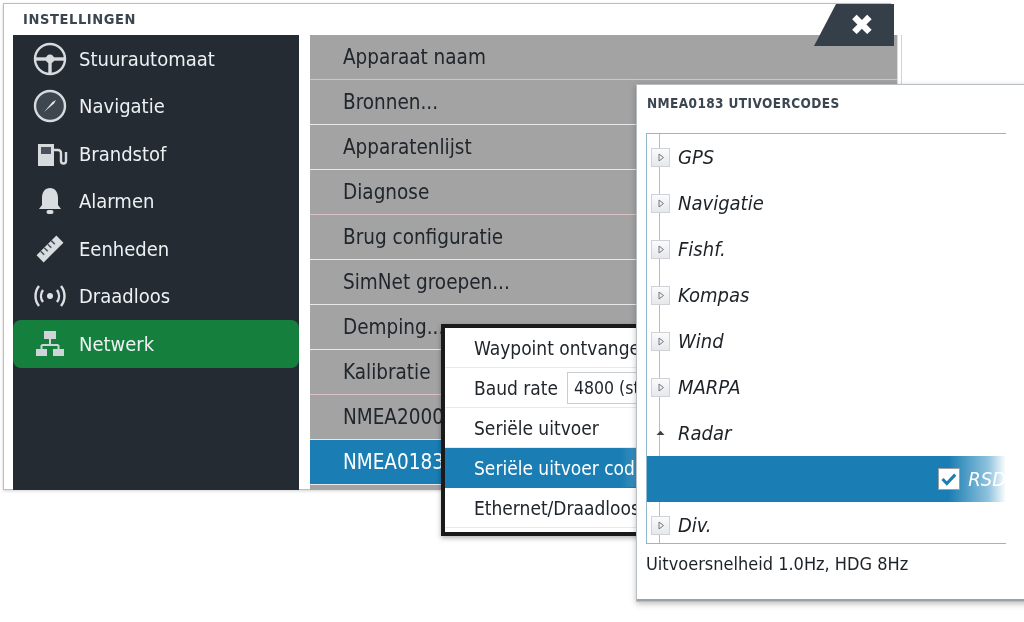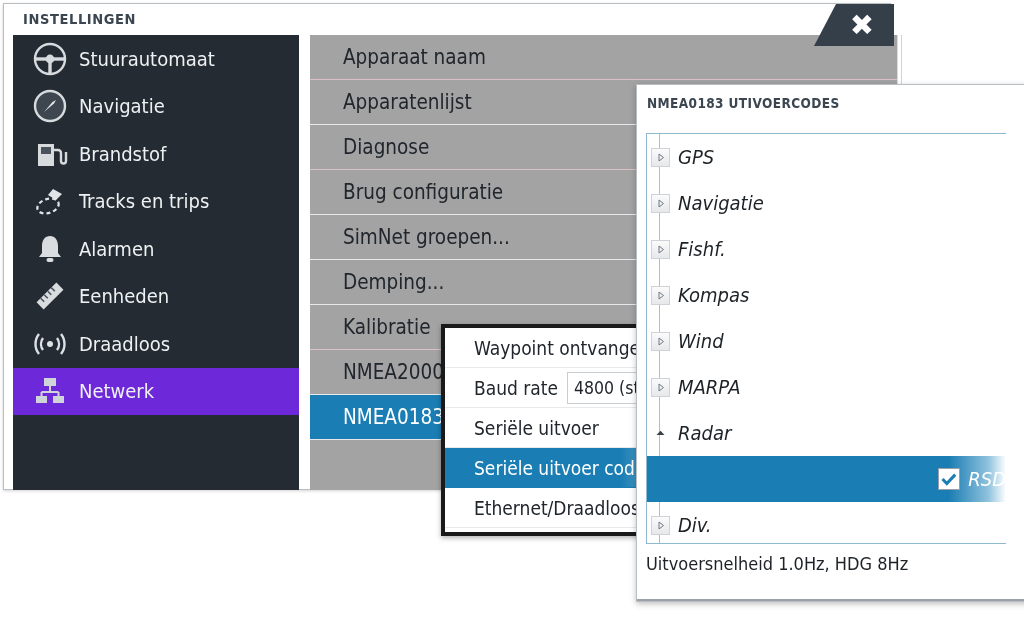--- a/index.html
+++ b/index.html
@@ -46,21 +46,21 @@
 
   
   .sidebar{
     position:absolute;left:9px;top:31px;width:286px;height:455px;
     background:#252b32;overflow:hidden;
   }
   .side-item{
     position:relative;height:47.5px;display:flex;align-items:center;
     padding-left:14px;box-sizing:border-box;cursor:pointer;
   }
-  .side-item.active{background:#6d28d9;}
+  .side-item.active{background:#15803d;border-radius:8px;}
   .side-ico{
     width:46px;min-width:46px;height:40px;
     display:flex;align-items:center;justify-content:center;
   }
   .side-ico svg{display:block;}
   .side-label{
     color:#eef1f3;font-size:20px;font-weight:400;
     margin-left:6px;white-space:nowrap;
     font-family:"DejaVu Sans Condensed","Liberation Sans",sans-serif;
   }
@@ -236,29 +236,20 @@
         <span class="side-ico">
           <svg width="36" height="36" viewBox="0 0 36 36">
             <rect x="6" y="8" width="16" height="22" fill="#d7dbde"></rect>
             <rect x="9" y="11" width="10" height="7" fill="#4a525b"></rect>
             <path d="M22 14 h4 a3 3 0 0 1 3 3 v8 a2.5 2.5 0 0 0 2.5 2.5 a2.5 2.5 0 0 0 2.5 -2.5 v-9" fill="none" stroke="#d7dbde" stroke-width="2.4"></path>
           </svg>
         </span>
         <span class="side-label">Brandstof</span>
       </div>
 
-      <div class="side-item">
-        <span class="side-ico">
-          <svg width="36" height="36" viewBox="0 0 36 36">
-            <path d="M21 6 L30 11 L24 17 L16 12 Z" fill="#e2e5e8"></path>
-            <ellipse cx="16" cy="23" rx="11" ry="7" transform="rotate(-18 16 23)" fill="none" stroke="#e2e5e8" stroke-width="2.2" stroke-dasharray="4 3"></ellipse>
-          </svg>
-        </span>
-        <span class="side-label">Tracks en trips</span>
-      </div>
 
       <div class="side-item">
         <span class="side-ico">
           <svg width="36" height="36" viewBox="0 0 36 36">
             <path d="M18 5 C13 5 10 9 10 15 v7 l-3 4 h22 l-3 -4 v-7 c0 -6 -3 -10 -8 -10 Z" fill="#d9dde0"></path>
             <rect x="14.5" y="27" width="7" height="4" rx="2" fill="#d9dde0"></rect>
           </svg>
         </span>
         <span class="side-label">Alarmen</span>
       </div>
@@ -302,20 +293,23 @@
         </span>
         <span class="side-label">Netwerk</span>
       </div>
     </div>
 
     <div class="midmenu">
       <div class="mid-item sep-pink">
         <span class="mid-label">Apparaat naam</span>
       </div>
       <div class="mid-item">
+        <span class="mid-label">Bronnen...</span>
+      </div>
+      <div class="mid-item">
         <span class="mid-label">Apparatenlijst</span>
       </div>
       <div class="mid-item sep-pink">
         <span class="mid-label">Diagnose</span>
       </div>
       <div class="mid-item">
         <span class="mid-label">Brug configuratie</span>
       </div>
       <div class="mid-item">
         <span class="mid-label">SimNet groepen...</span>

